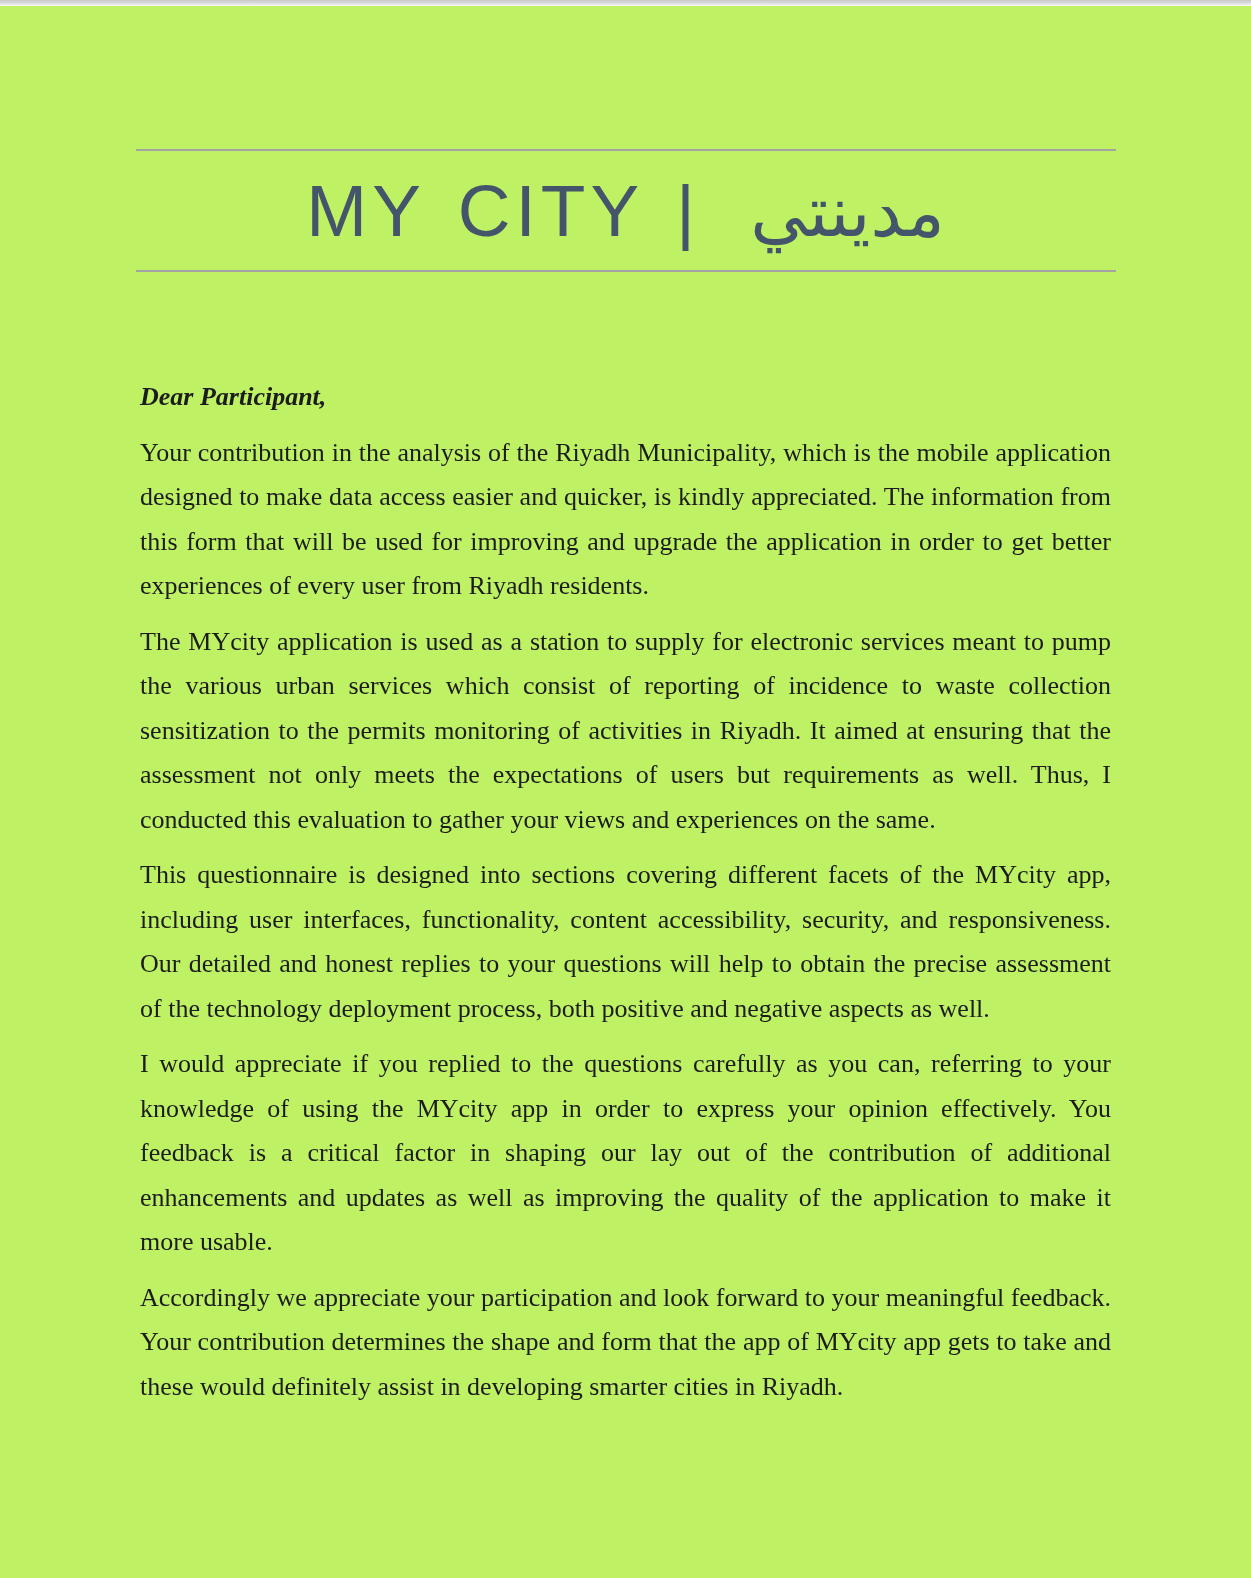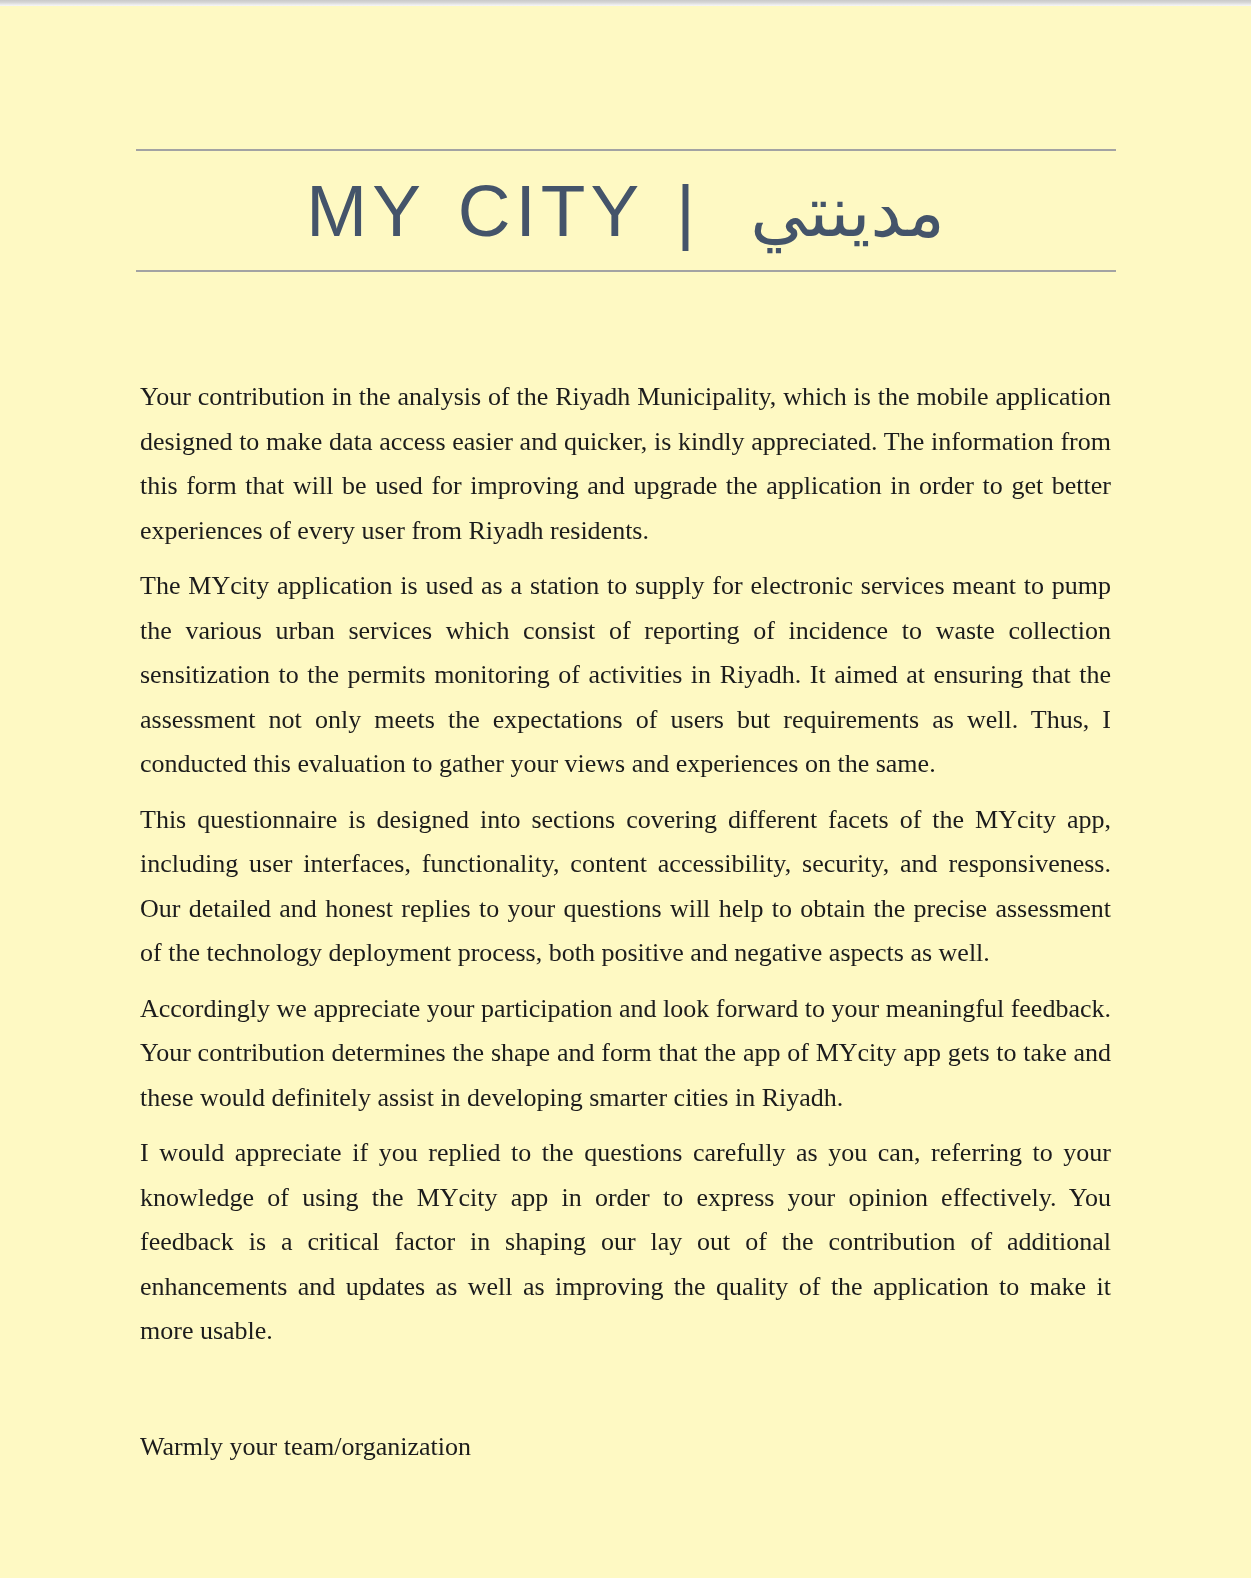--- a/index.html
+++ b/index.html
@@ -5,21 +5,21 @@
   * { margin: 0; padding: 0; box-sizing: border-box; }
 
   html, body {
     background: #ffffff;
   }
 
   .page {
     position: relative;
     width: 1251px;
     height: 1578px;
-    background: #fef9c3;
+    background: #bef264;
     overflow: hidden;
     font-family: "Liberation Serif", "DejaVu Serif", serif;
   }
 
   
   .top-edge {
     width: 100%;
     height: 6px;
     background: linear-gradient(to bottom, #c9c9c9 0%, #d6d6d6 40%, #eaeaea 75%, #f7f7f7 100%);
   }
@@ -95,27 +95,27 @@
   <header class="doc-header">
     <div class="rule"></div>
     <h1 class="doc-title">
       <span class="title-latin">MY CITY |</span>
       <span class="title-arabic" dir="rtl" lang="ar">مدينتي</span>
     </h1>
     <div class="rule"></div>
   </header>
 
   <main class="doc-body">
+    <p class="salutation">Dear Participant,</p>
 
     <p class="para">Your contribution in the analysis of the Riyadh Municipality, which is the mobile application designed to make data access easier and quicker, is kindly appreciated. The information from this form that will be used for improving and upgrade the application in order to get better experiences of every user from Riyadh residents.</p>
 
     <p class="para">The MYcity application is used as a station to supply for electronic services meant to pump the various urban services which consist of reporting of incidence to waste collection sensitization to the permits monitoring of activities in Riyadh. It aimed at ensuring that the assessment not only meets the expectations of users but requirements as well. Thus, I conducted this evaluation to gather your views and experiences on the same.</p>
 
     <p class="para">This questionnaire is designed into sections covering different facets of the MYcity app, including user interfaces, functionality, content accessibility, security, and responsiveness. Our detailed and honest replies to your questions will help to obtain the precise assessment of the technology deployment process, both positive and negative aspects as well.</p>
 
+    <p class="para">I would appreciate if you replied to the questions carefully as you can, referring to your knowledge of using the MYcity app in order to express your opinion effectively. You feedback is a critical factor in shaping our lay out of the contribution of additional enhancements and updates as well as improving the quality of the application to make it more usable.</p>
+
     <p class="para">Accordingly we appreciate your participation and look forward to your meaningful feedback. Your contribution determines the shape and form that the app of MYcity app gets to take and these would definitely assist in developing smarter cities in Riyadh.</p>
 
-    <p class="para">I would appreciate if you replied to the questions carefully as you can, referring to your knowledge of using the MYcity app in order to express your opinion effectively. You feedback is a critical factor in shaping our lay out of the contribution of additional enhancements and updates as well as improving the quality of the application to make it more usable.</p>
-
-    <p class="closing">Warmly your team/organization</p>
   </main>
 
 </div>
 
 </body></html>

